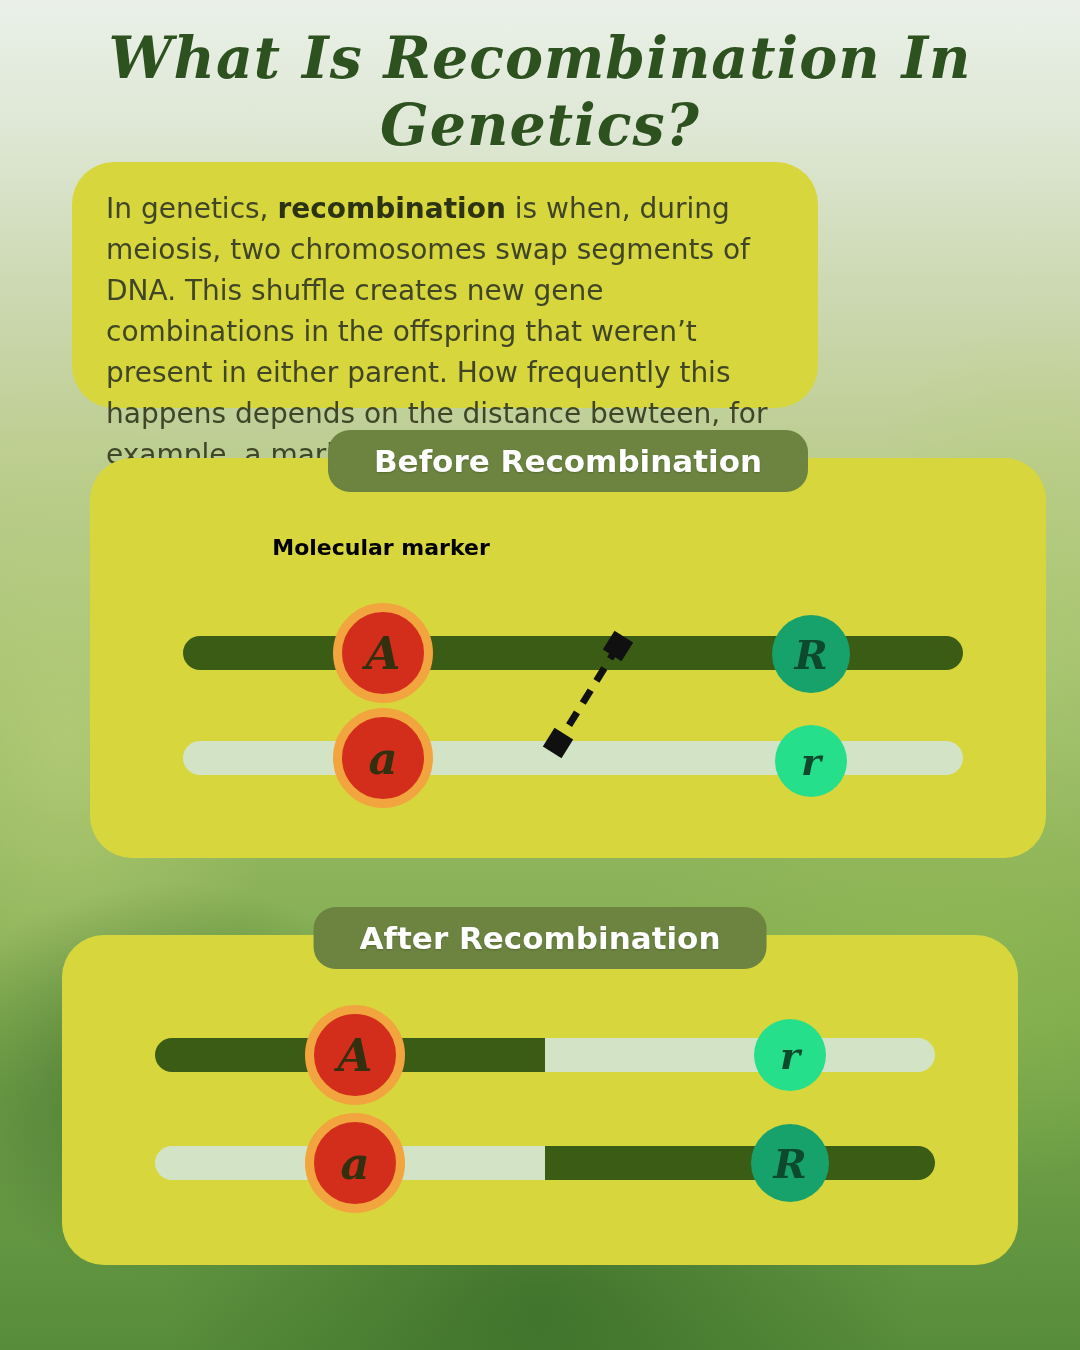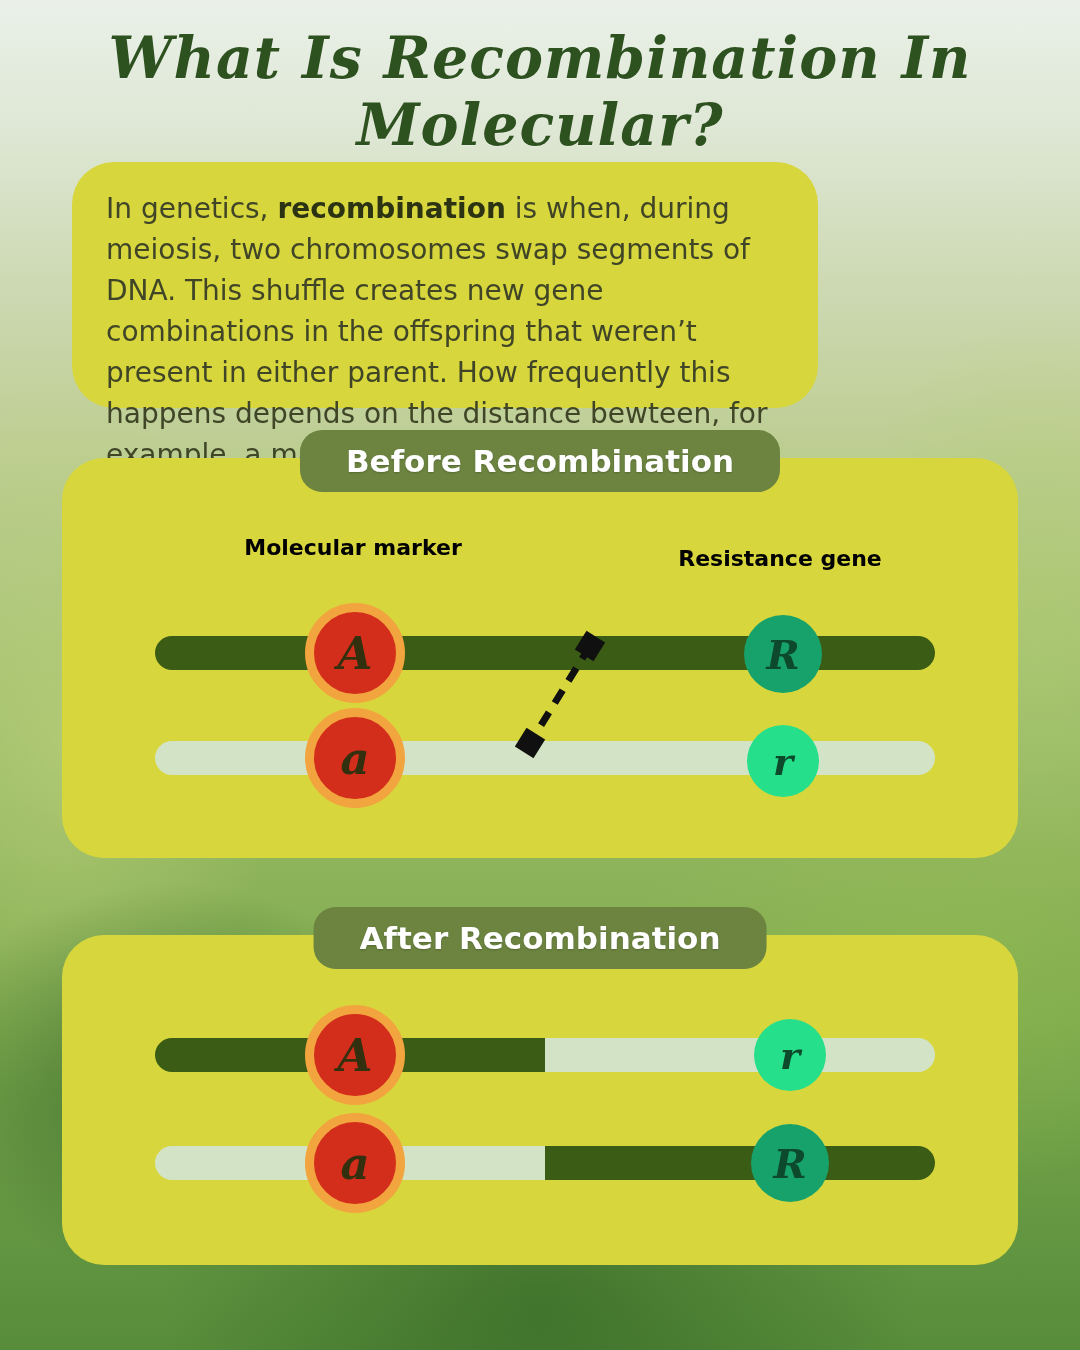--- a/index.html
+++ b/index.html
@@ -35,21 +35,21 @@
   }
   .intro-box p{
     font-size:28px; line-height:41px; color:var(--text-dark,#3f4526);
   }
   .intro-box strong{ font-weight:bold; color:#2c3313; }
 
   .panel{
     position:absolute; left:62px; width:956px;
     background:var(--panel-yellow,#d8d63d); border-radius:42px;
   }
-  .panel.before{ top:458px; height:400px; }
+  .panel.before{ top:458px; height:400px;margin-left:28px; }
   .panel.after{ top:935px; height:330px; }
 
   .badge{
     position:absolute; left:50%; top:-28px; transform:translateX(-50%);
     background:var(--badge-green,#6c8440); color:#ffffff;
     font-size:31px; font-weight:bold; white-space:nowrap;
     padding:13px 46px; border-radius:22px;
     text-shadow:0 1px 2px rgba(0,0,0,.2);
   }
 
@@ -113,31 +113,30 @@
     position:absolute; left:0; top:1296px; width:100%; text-align:center;
     font-size:27px; font-weight:bold; color:var(--footer-yellow,#e9cf3e);
     letter-spacing:1px;
   }
 </style>
 </head>
 <body>
 
 <div class="poster">
 
-  <h1 class="page-title">What Is Recombination In Molecular?</h1>
+  <h1 class="page-title">What Is Recombination In Genetics?</h1>
 
   <section class="intro-box">
     <p><span>In genetics, </span><strong>recombination</strong><span> is when, during meiosis,  two chromosomes swap segments of DNA. This shuffle creates new gene combinations in the offspring that weren’t present in either parent.  How frequently this happens depends on the distance bewteen, for example, a marker and a gene trait.</span></p>
   </section>
 
   <section class="panel before">
     <div class="badge">Before Recombination</div>
 
     <span class="gene-label label-marker">Molecular marker</span>
-    <span class="gene-label label-gene">Resistance gene</span>
 
     <div class="bar bar-top"></div>
     <div class="bar bar-bottom"></div>
 
     <svg class="dash-svg" viewBox="0 0 956 400">
       <line x1="528" y1="188" x2="468" y2="285" stroke="#101010" stroke-width="7" stroke-dasharray="15 11"></line>
       <rect x="517" y="177" width="22" height="22" fill="#101010" transform="rotate(32 528 188)"></rect>
       <rect x="457" y="274" width="22" height="22" fill="#101010" transform="rotate(32 468 285)"></rect>
     </svg>
 

